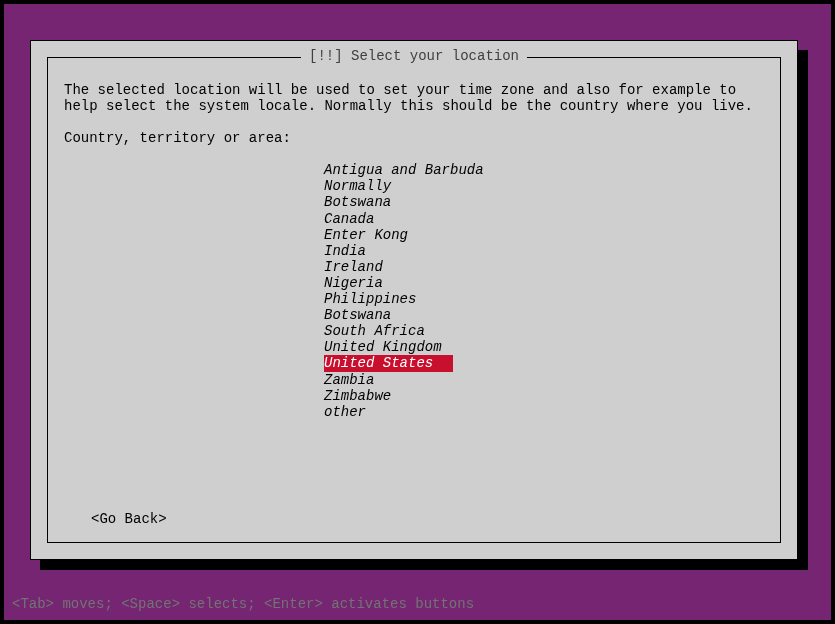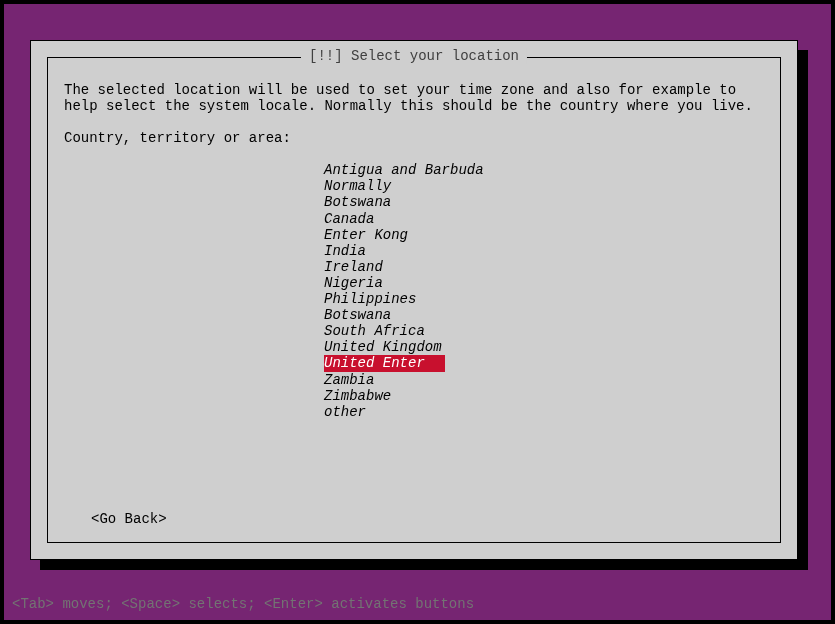--- a/index.html
+++ b/index.html
@@ -119,21 +119,21 @@
           <div class="location-row"><span class="location-item">Botswana</span></div>
           <div class="location-row"><span class="location-item">Canada</span></div>
           <div class="location-row"><span class="location-item">Enter Kong</span></div>
           <div class="location-row"><span class="location-item">India</span></div>
           <div class="location-row"><span class="location-item">Ireland</span></div>
           <div class="location-row"><span class="location-item">Nigeria</span></div>
           <div class="location-row"><span class="location-item">Philippines</span></div>
           <div class="location-row"><span class="location-item">Botswana</span></div>
           <div class="location-row"><span class="location-item">South Africa</span></div>
           <div class="location-row"><span class="location-item">United Kingdom</span></div>
-          <div class="location-row"><span class="location-item selected">United Enter</span></div>
+          <div class="location-row"><span class="location-item selected">United States</span></div>
           <div class="location-row"><span class="location-item">Zambia</span></div>
           <div class="location-row"><span class="location-item">Zimbabwe</span></div>
           <div class="location-row"><span class="location-item">other</span></div>
         </div>
     </div>
   </div>
   <div class="go-back">&lt;Go Back&gt;</div>
 </div>
 
 <div class="status-bar">&lt;Tab&gt; moves; &lt;Space&gt; selects; &lt;Enter&gt; activates buttons</div>

